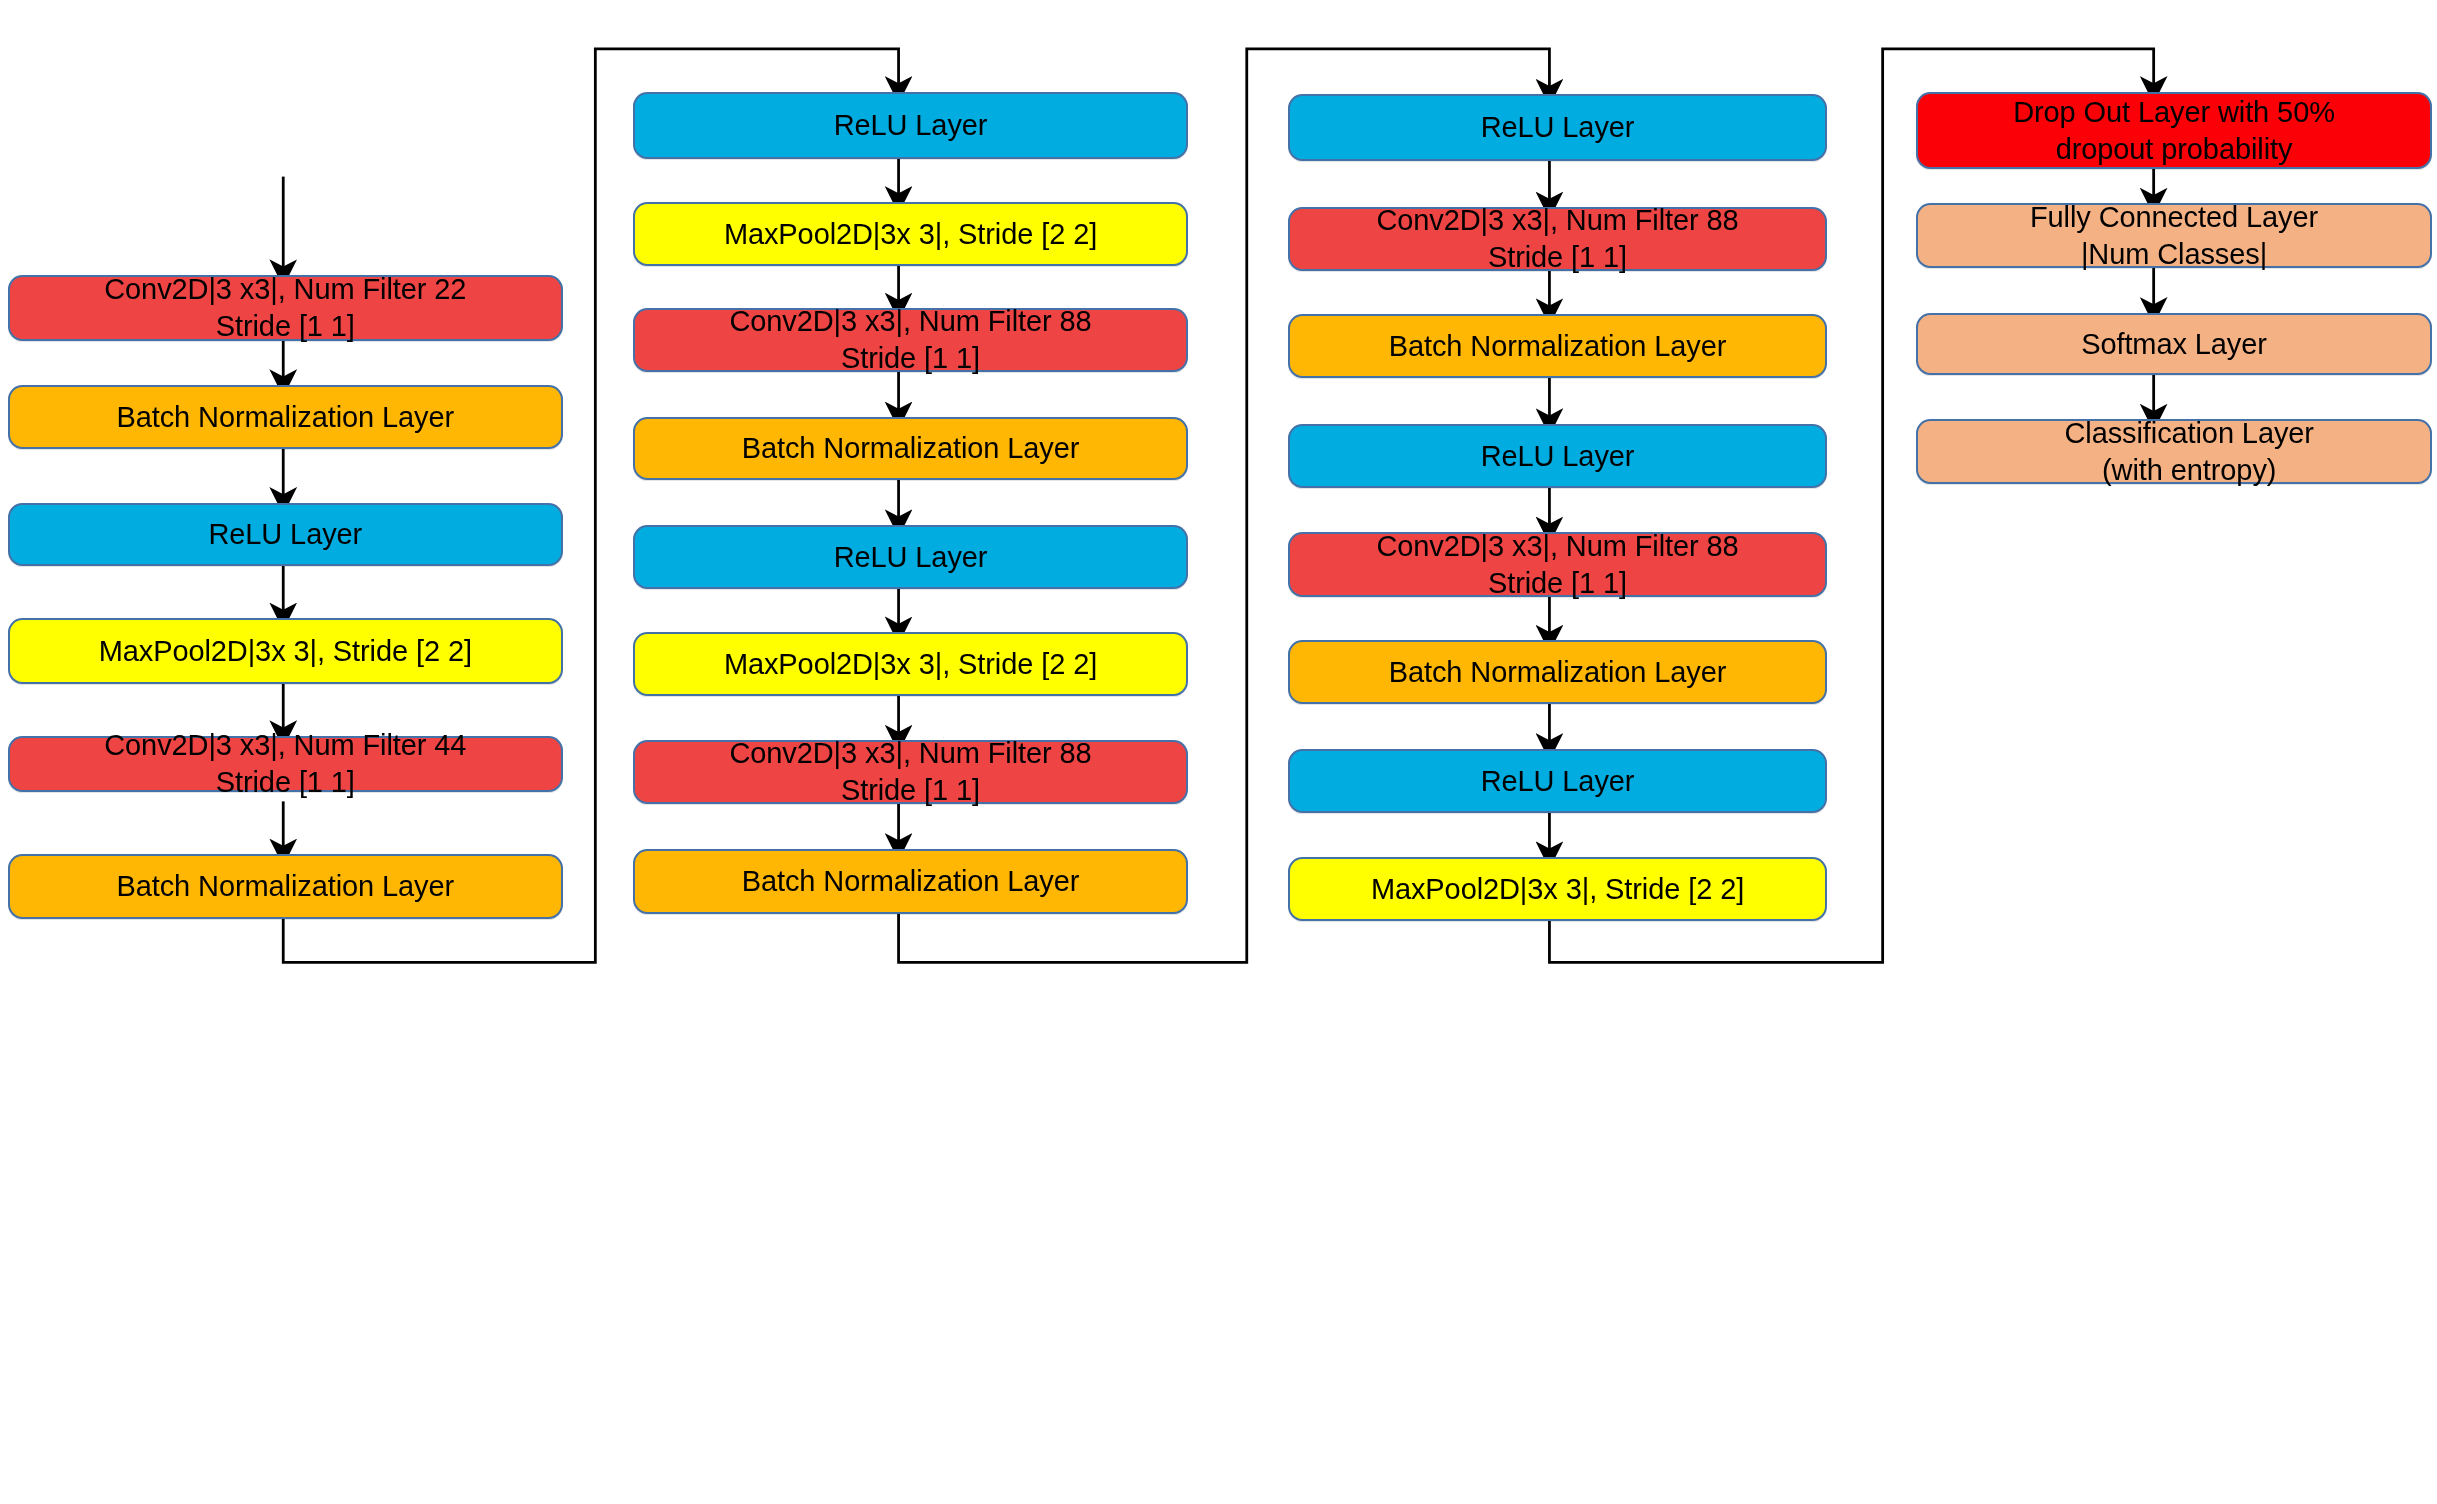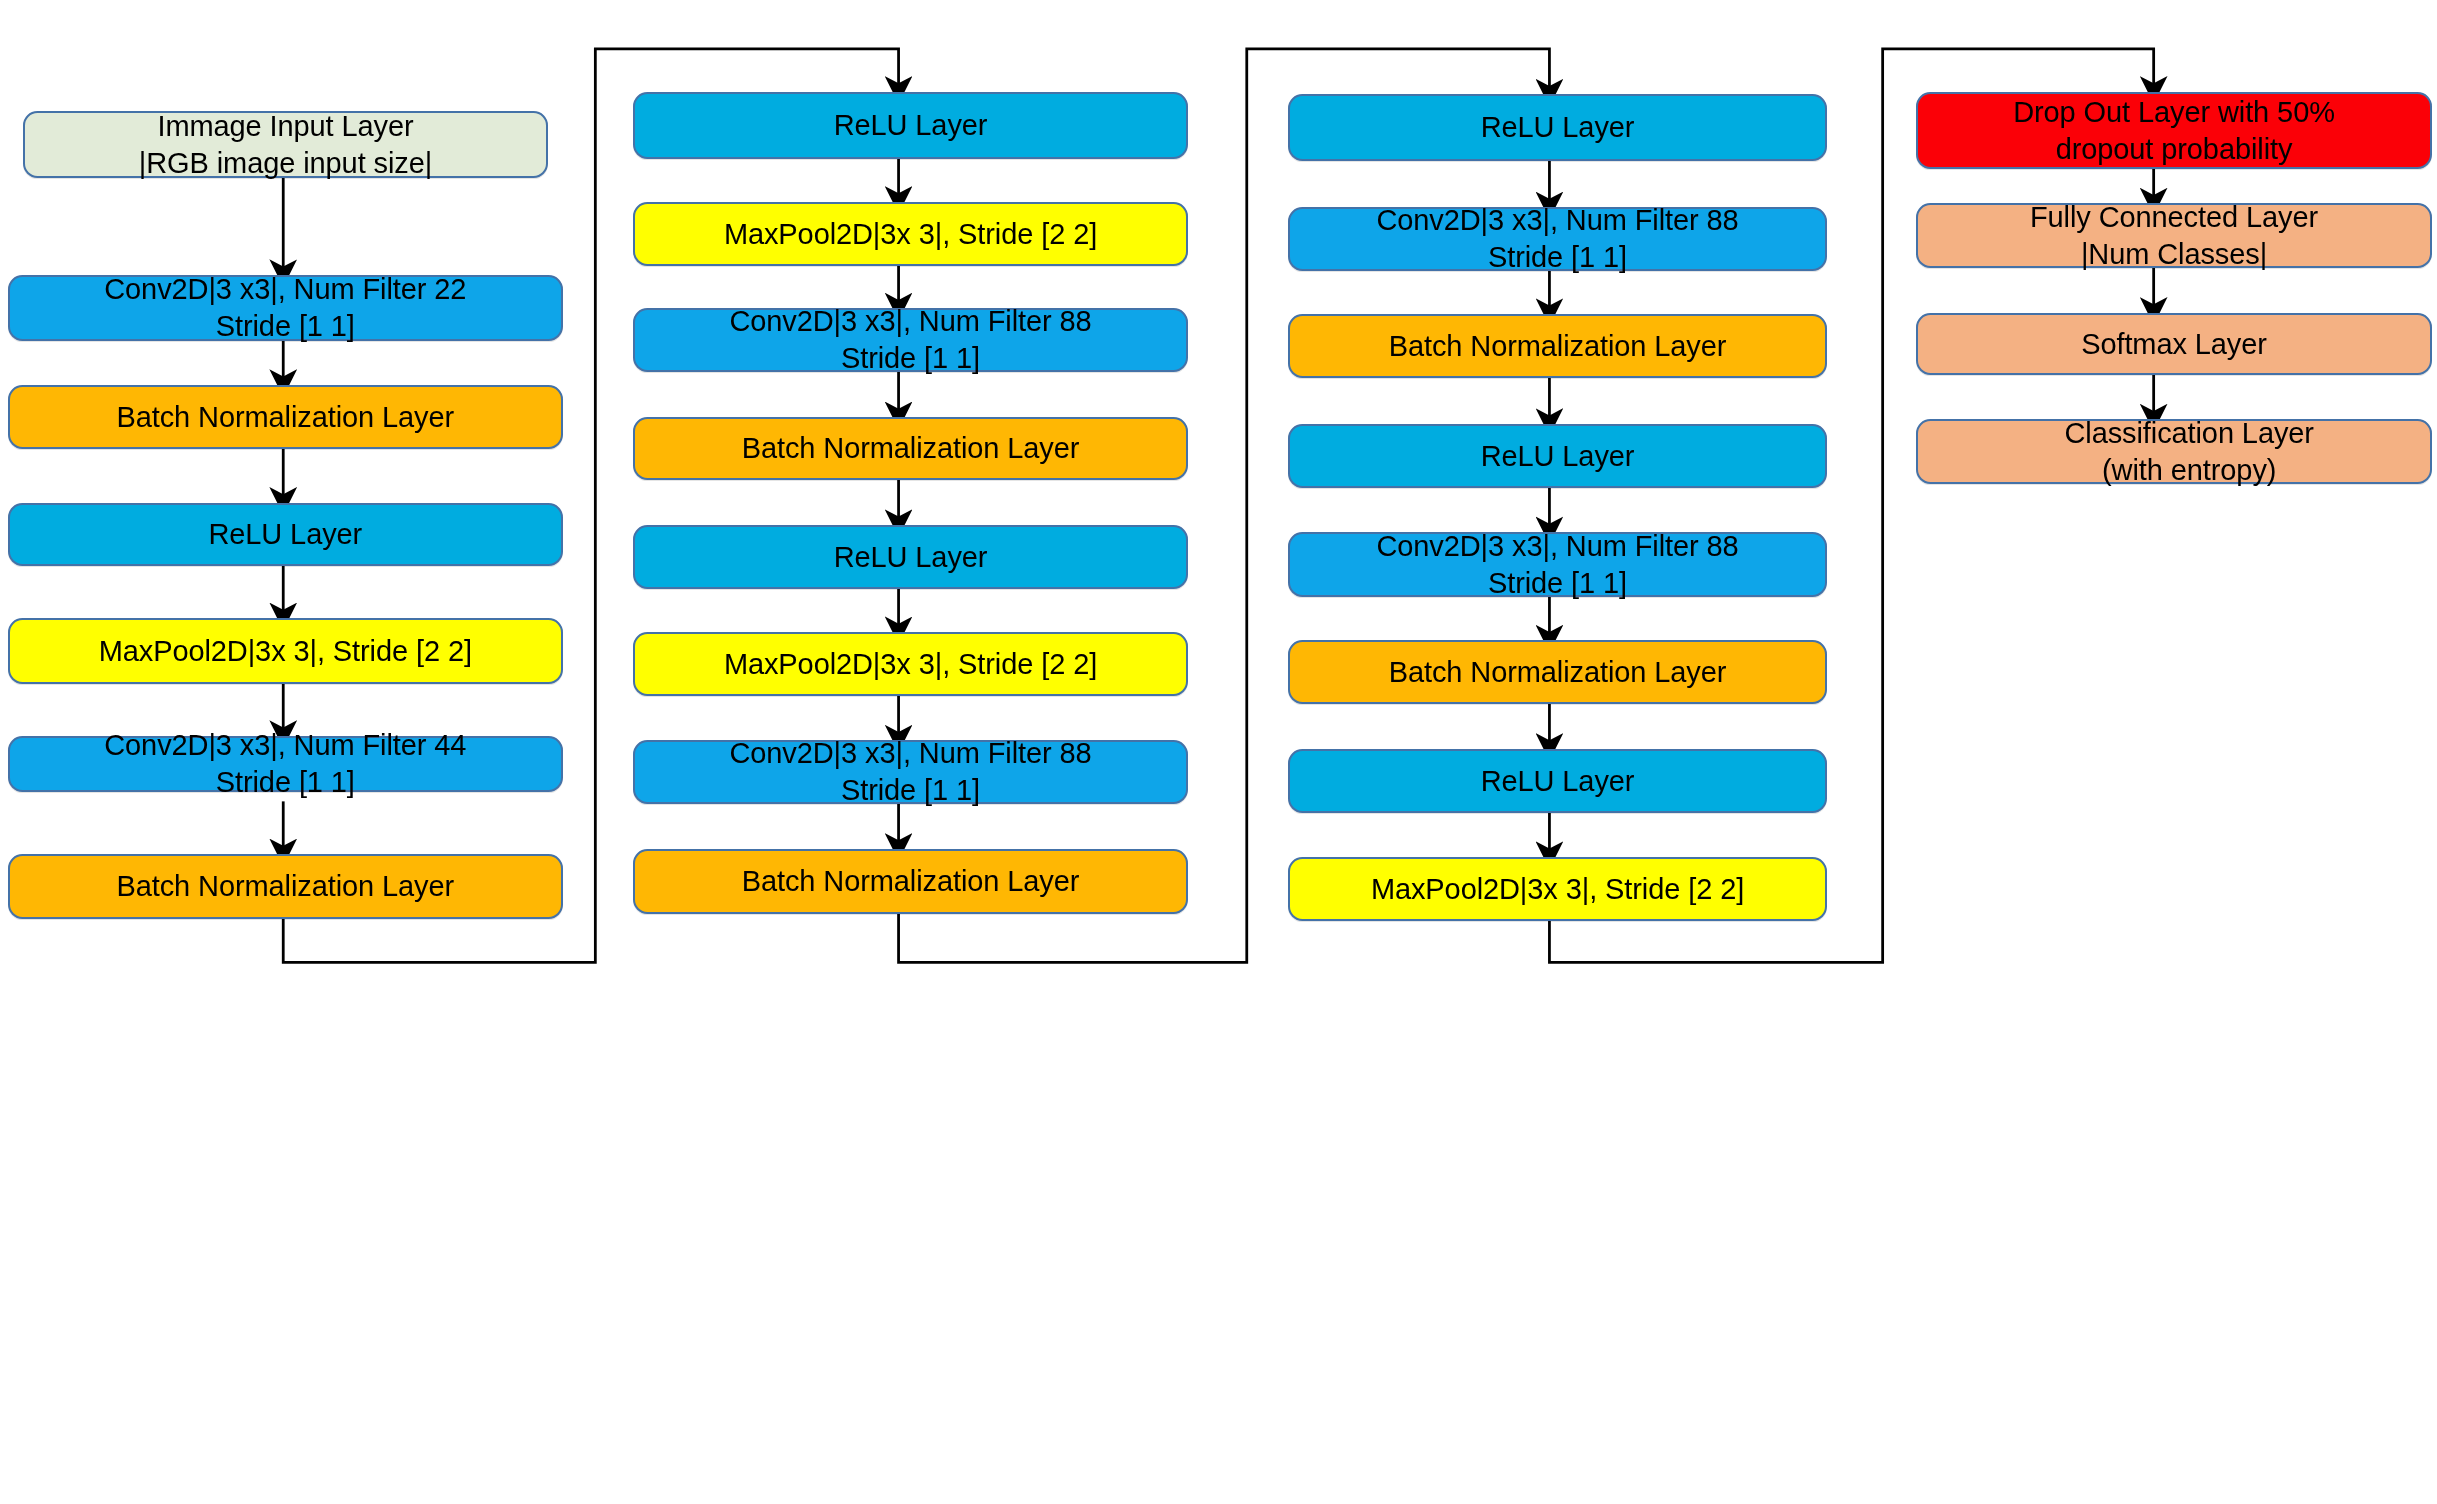--- a/index.html
+++ b/index.html
@@ -42,21 +42,21 @@
     letter-spacing: -0.1px;
     padding: 2.2px 5.6px;
     box-shadow: 0 1.1px 0 rgba(0,0,0,0.10);
   }
   .layer-box .ln {
     display: block;
     white-space: nowrap;
   }
   
   .fill-input  { background: #e2ebd8; }
-  .fill-conv   { background: #0ea5e9; }
+  .fill-conv   { background: #ef4444; }
   .fill-bn     { background: #ffb703; }
   .fill-relu   { background: #00ace0; }
   .fill-pool   { background: #ffff00; }
   .fill-drop   { background: #fb0007; }
   .fill-dense  { background: #f4b183; }
 </style>
 </head>
 <body>
 
 <div id="canvas">
@@ -97,24 +97,20 @@
       <line x1="2790" y1="1460" x2="2790" y2="1540" marker-end="url(#ah)"></line>
 
       <path d="M 2790 1655 L 2790 1733 L 3390 1733 L 3390 88 L 3878 88 L 3878 162" marker-end="url(#ah)"></path>
 
       <line x1="3878" y1="283" x2="3878" y2="363" marker-end="url(#ah)"></line>
       <line x1="3878" y1="480" x2="3878" y2="560" marker-end="url(#ah)"></line>
       <line x1="3878" y1="672" x2="3878" y2="752" marker-end="url(#ah)"></line>
     </g>
   </svg>
 
-  <div class="layer-box fill-input" style="left:23px; top:111px; width:525px; height:67px;">
-    <span class="ln">Immage Input Layer</span>
-    <span class="ln">|RGB image input size|</span>
-  </div>
 
   <div class="layer-box fill-conv" style="left:7.8px; top:275px; width:555px; height:66px;">
     <span class="ln">Conv2D|3 x3|, Num Filter 22</span>
     <span class="ln">Stride [1  1]</span>
   </div>
 
   <div class="layer-box fill-bn" style="left:7.8px; top:385px; width:555px; height:64px;">
     <span class="ln">Batch Normalization Layer</span>
   </div>
 

